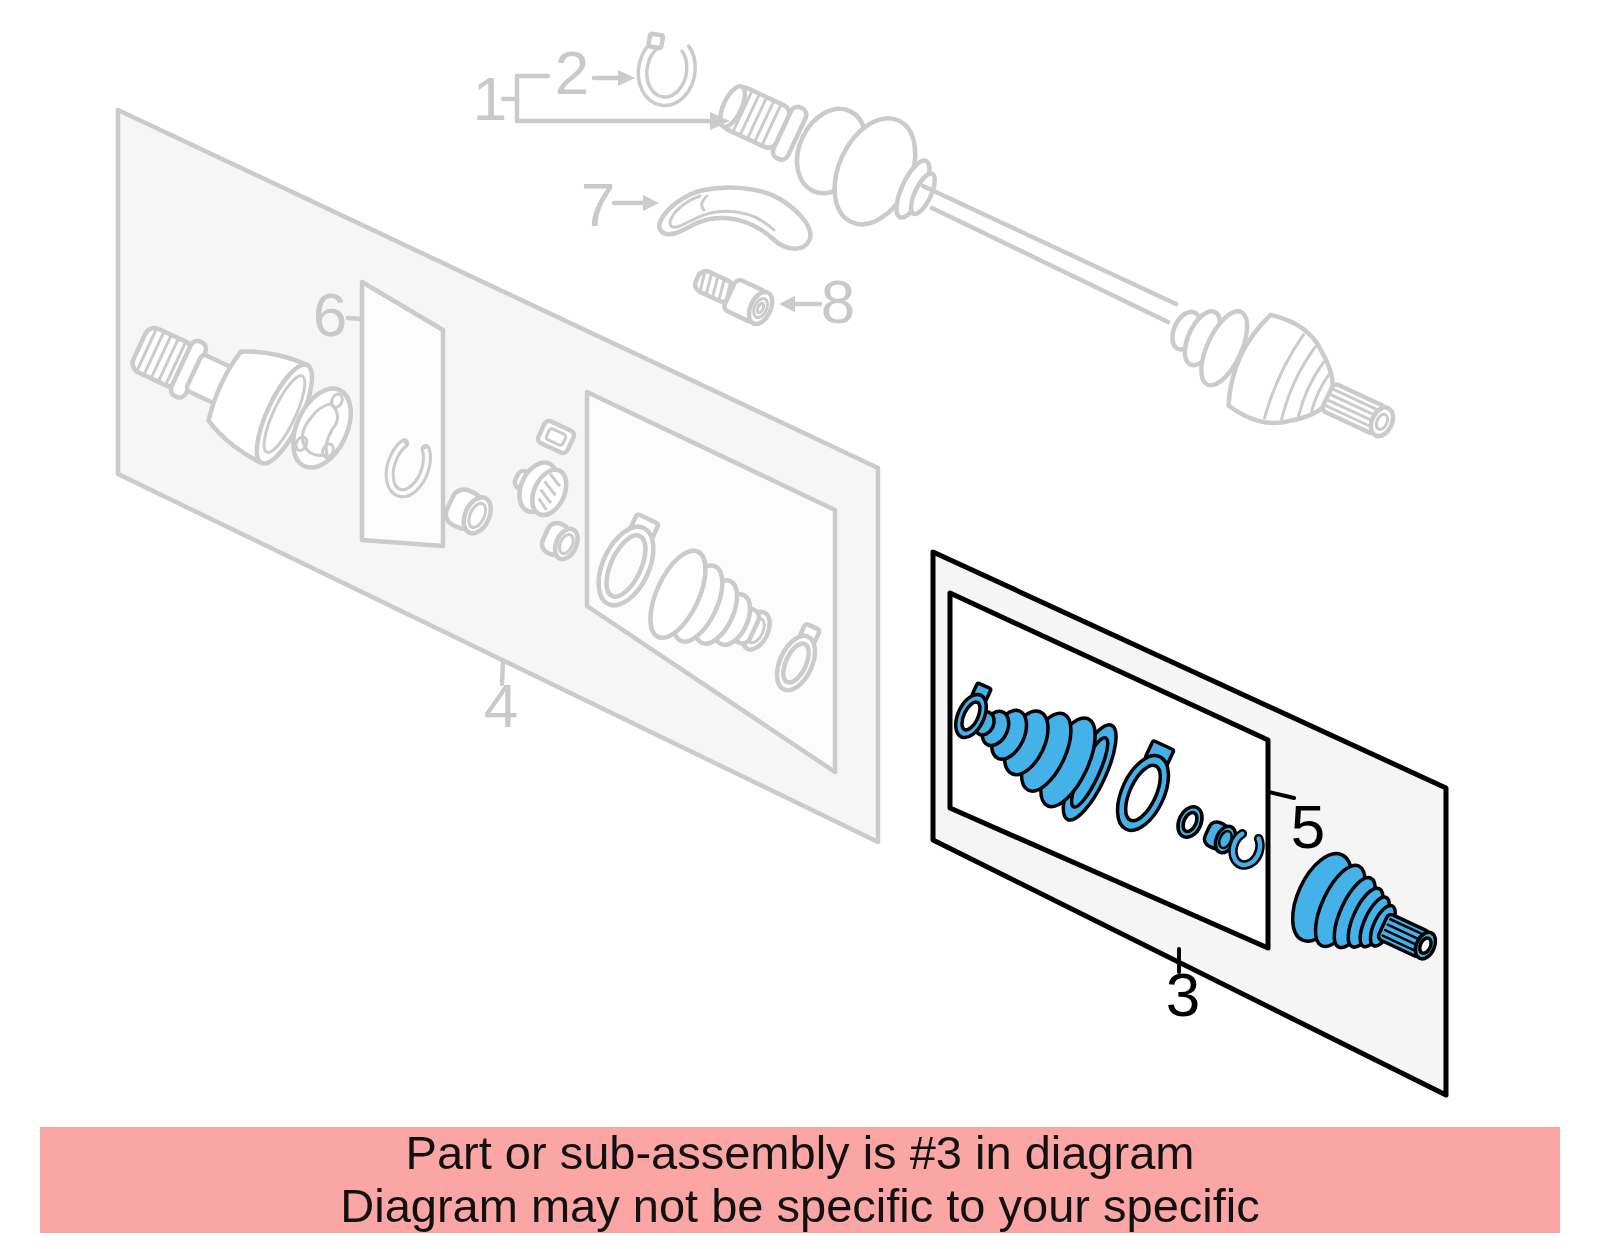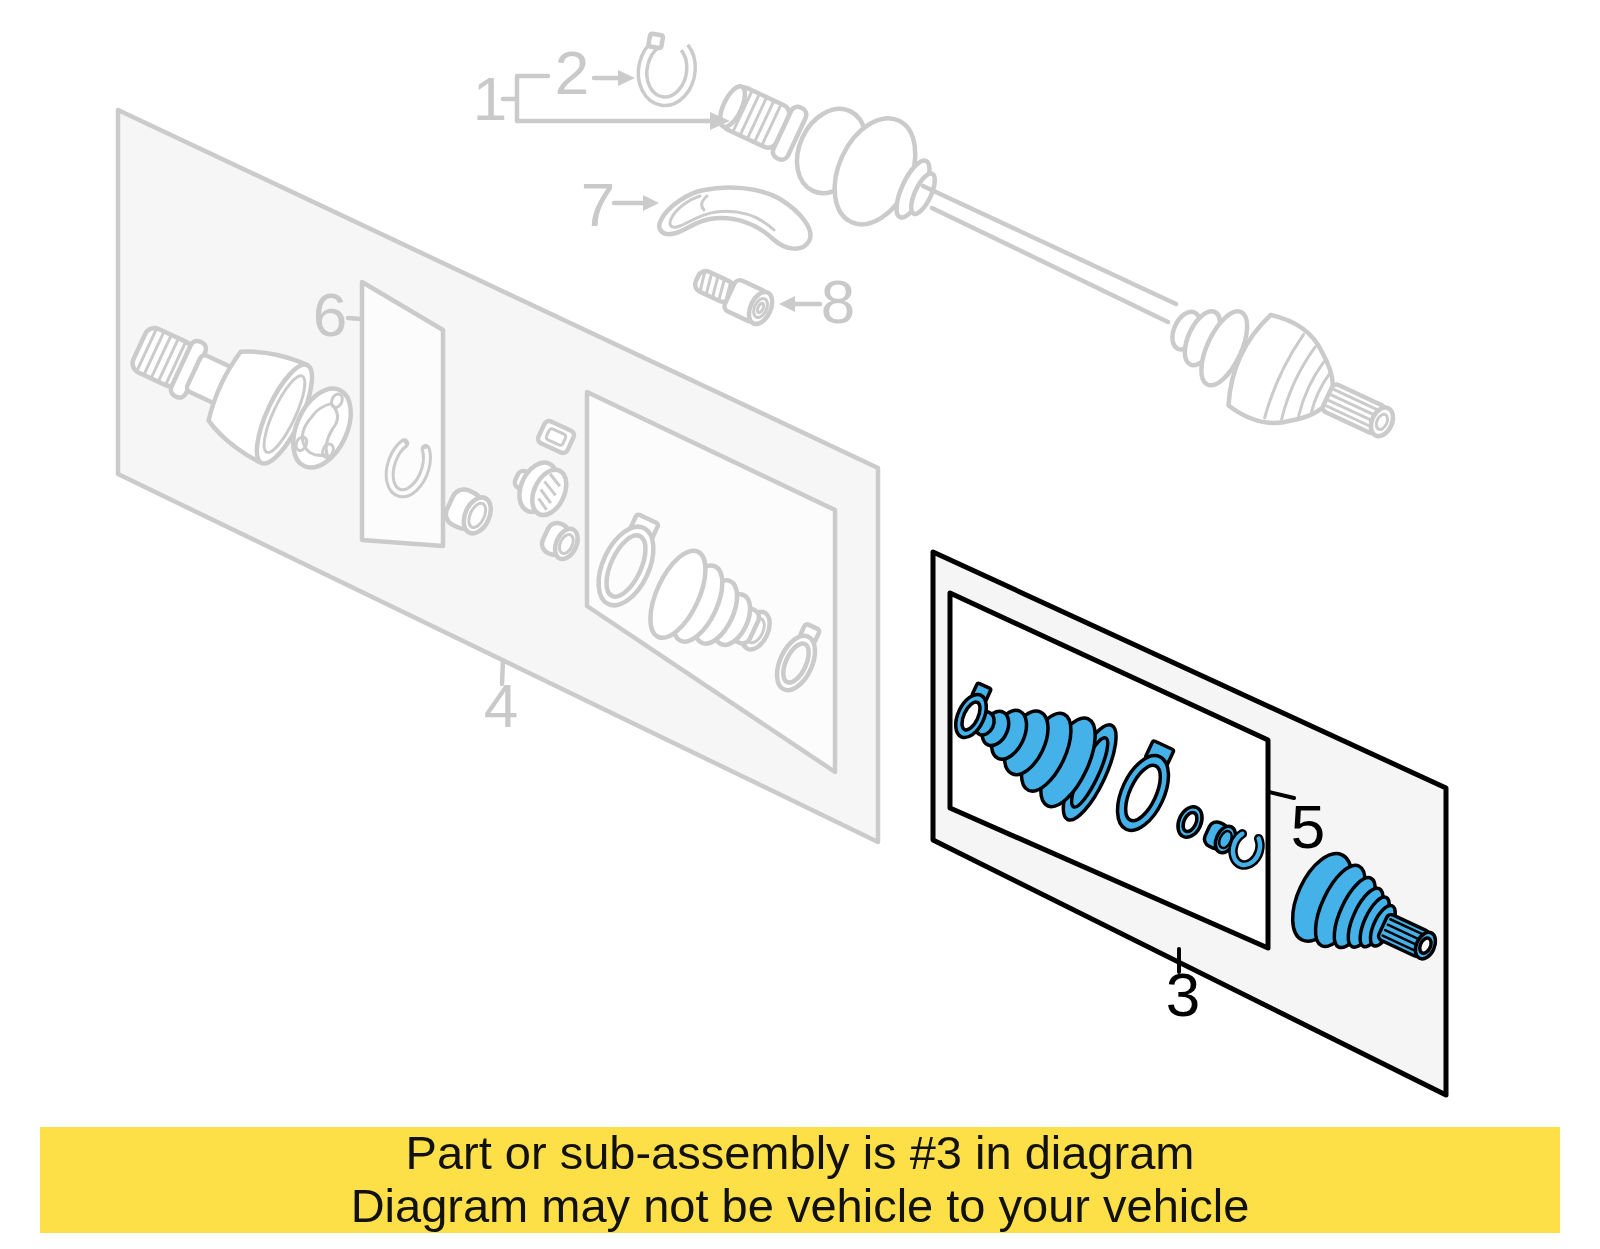--- a/index.html
+++ b/index.html
@@ -16,21 +16,21 @@
   .glt{stroke:#cbcbcb;stroke-width:3;fill:none;stroke-linecap:round;}
   .gh{stroke:#cbcbcb;stroke-width:3;fill:none;}
   .ga{fill:#cbcbcb;stroke:none;}
   .bb{stroke:#000;stroke-width:5;fill:#f5f5f5;stroke-linejoin:round;}
   .bw{stroke:#000;stroke-width:5;fill:#fff;stroke-linejoin:round;}
   .bp{stroke:#000;stroke-width:3.5;fill:#44b1e8;stroke-linejoin:round;}
   .bpw{stroke:#000;stroke-width:3.5;fill:#fff;stroke-linejoin:round;}
   .bh{stroke:#000;stroke-width:2.5;fill:none;stroke-linecap:round;}
   .bl{stroke:#000;stroke-width:4;fill:none;stroke-linecap:round;}
   .banner{position:absolute;left:40px;top:1127px;width:1520px;height:106px;
-          background:#fde047;display:flex;flex-direction:column;align-items:center;
+          background:#fca5a5;display:flex;flex-direction:column;align-items:center;
           justify-content:center;color:#111;font-size:47px;line-height:1.12;}
 </style>
 </head>
 <body>
 
 <svg width="1600" height="1249" viewBox="0 0 1600 1249">
 
   <path class="gp" d="M118,110 L878,468 L878,842 L118,474 Z"></path>
 
   <g>
@@ -233,14 +233,14 @@
     <path class="bl" d="M1269,792 L1294,798"></path>
   </g>
   <g>
     <text class="bt" x="1183" y="1016">3</text>
     <path class="bl" d="M1179,949 L1179,972"></path>
   </g>
 </svg>
 
 <div class="banner">
   <div>Part or sub-assembly is #3 in diagram</div>
-  <div>Diagram may not be vehicle to your vehicle</div>
+  <div>Diagram may not be specific to your specific</div>
 </div>
 
 </body></html>

